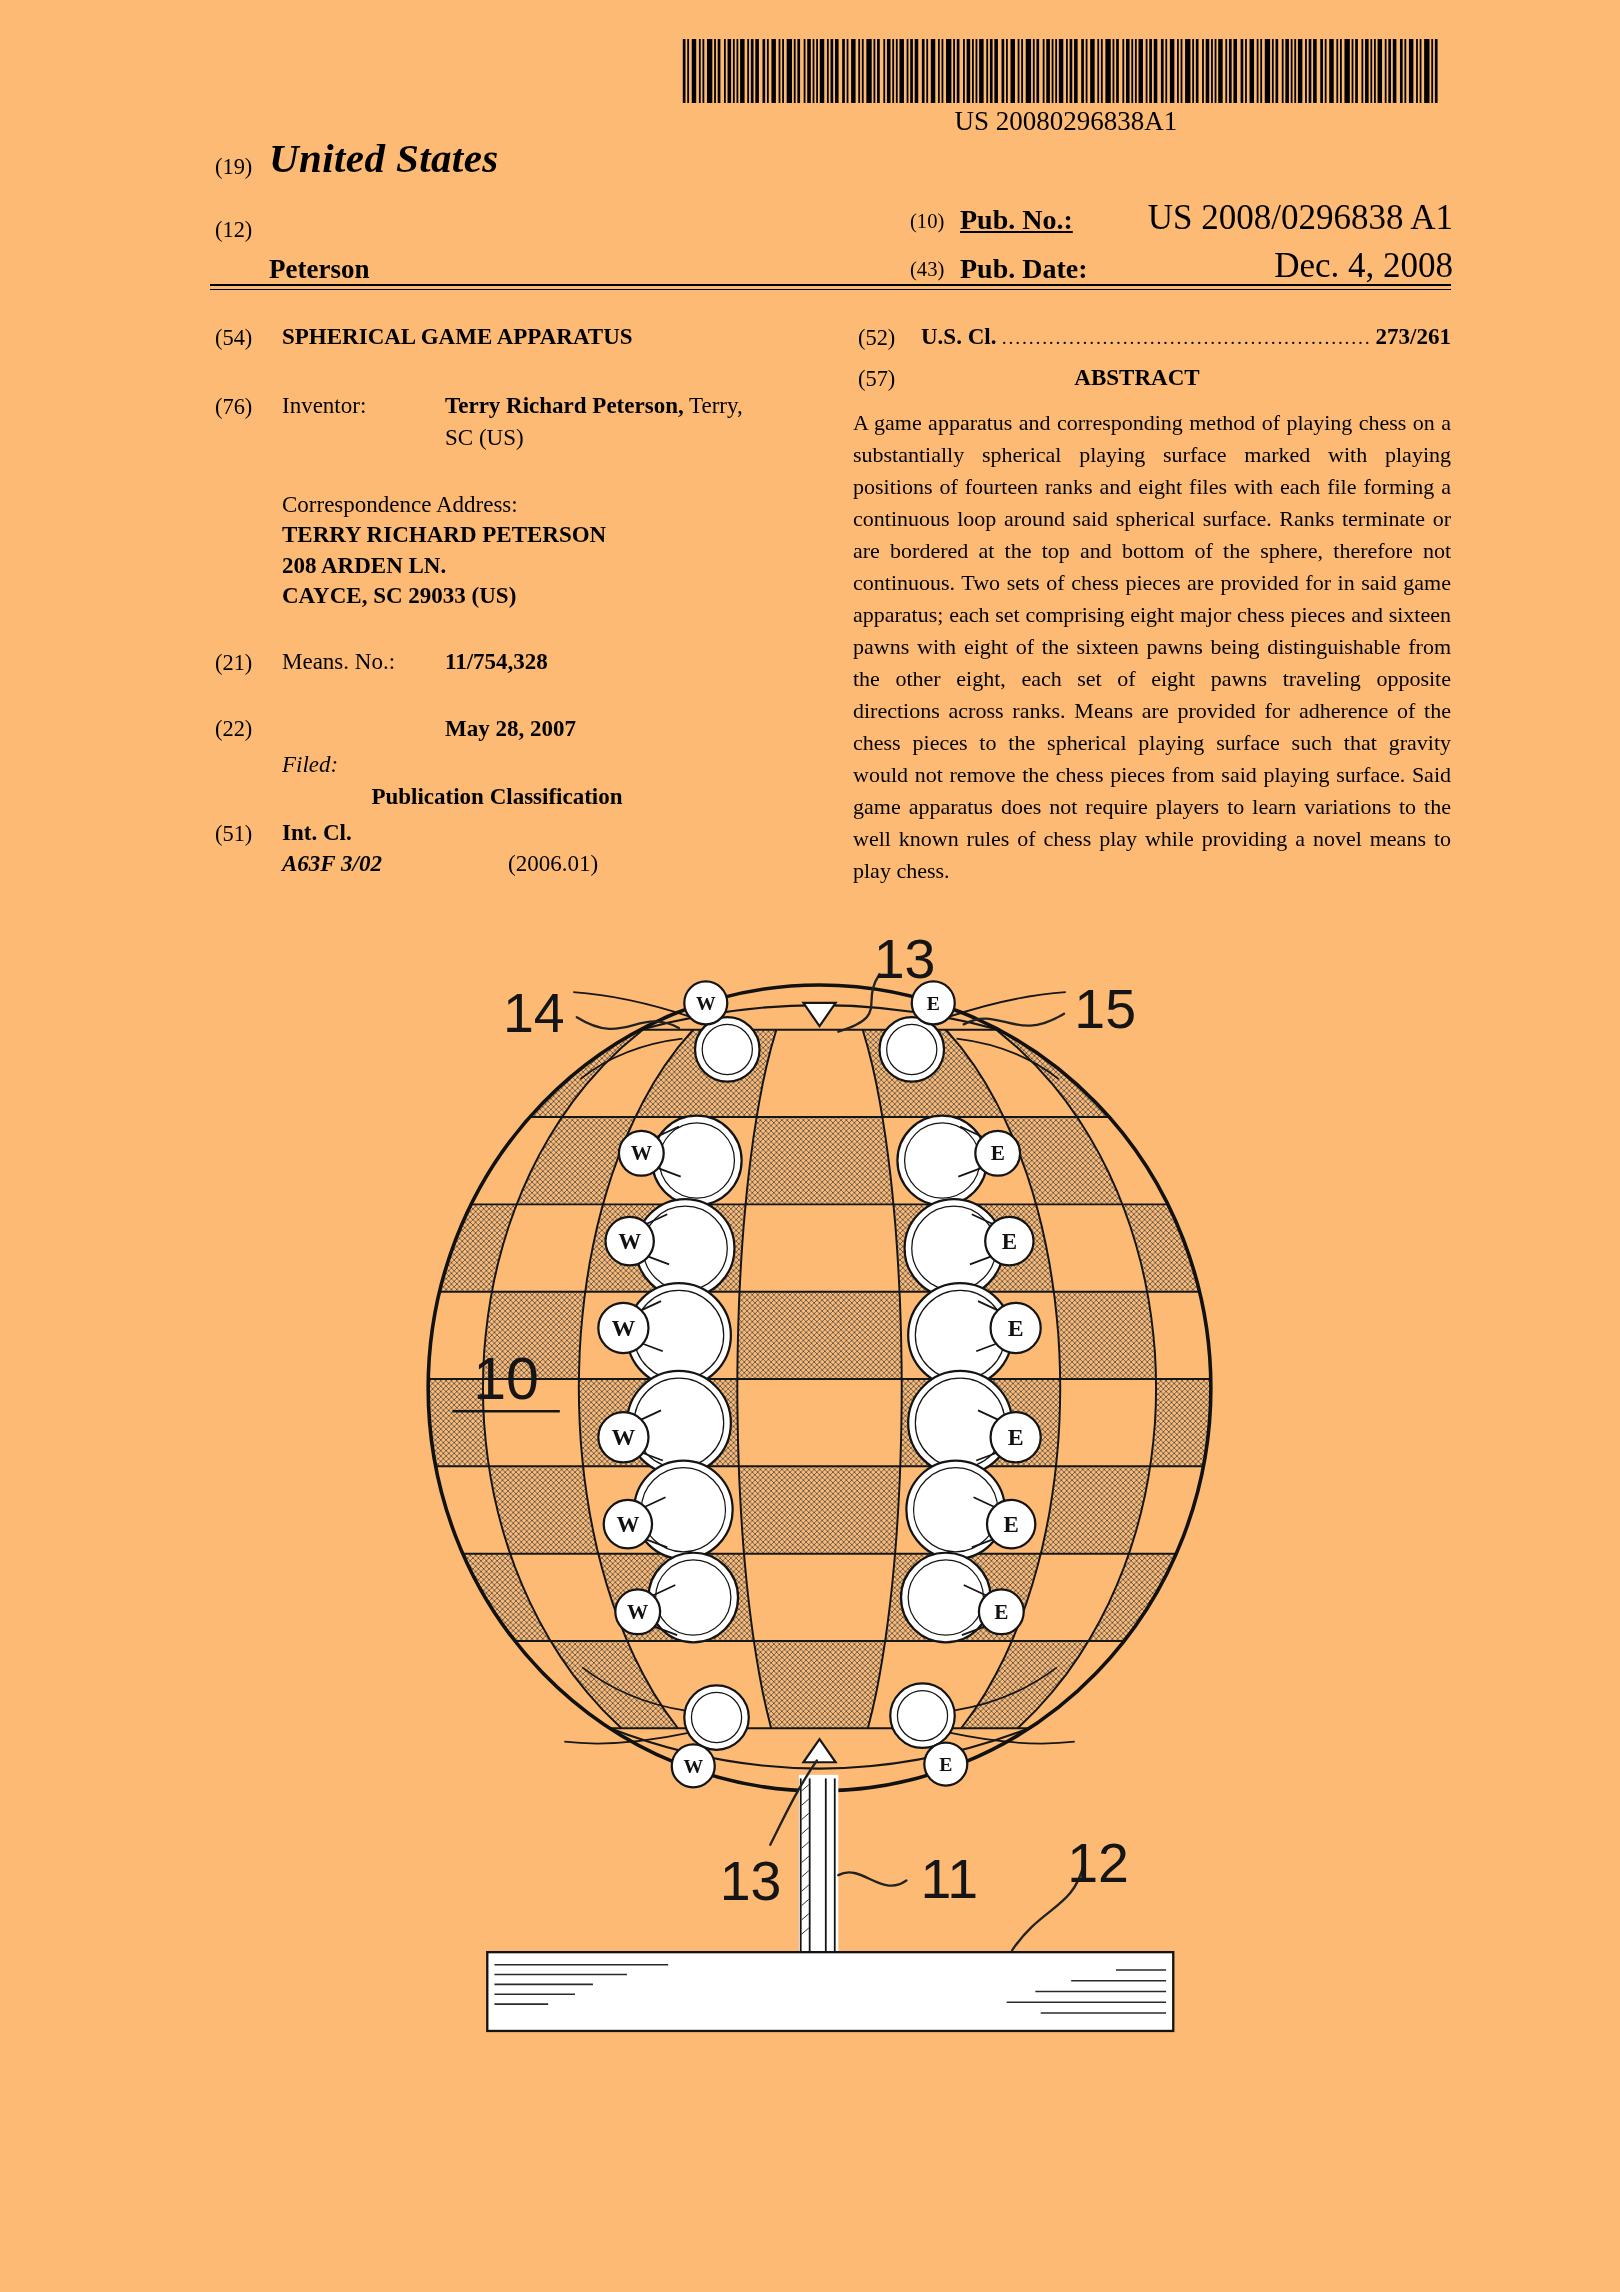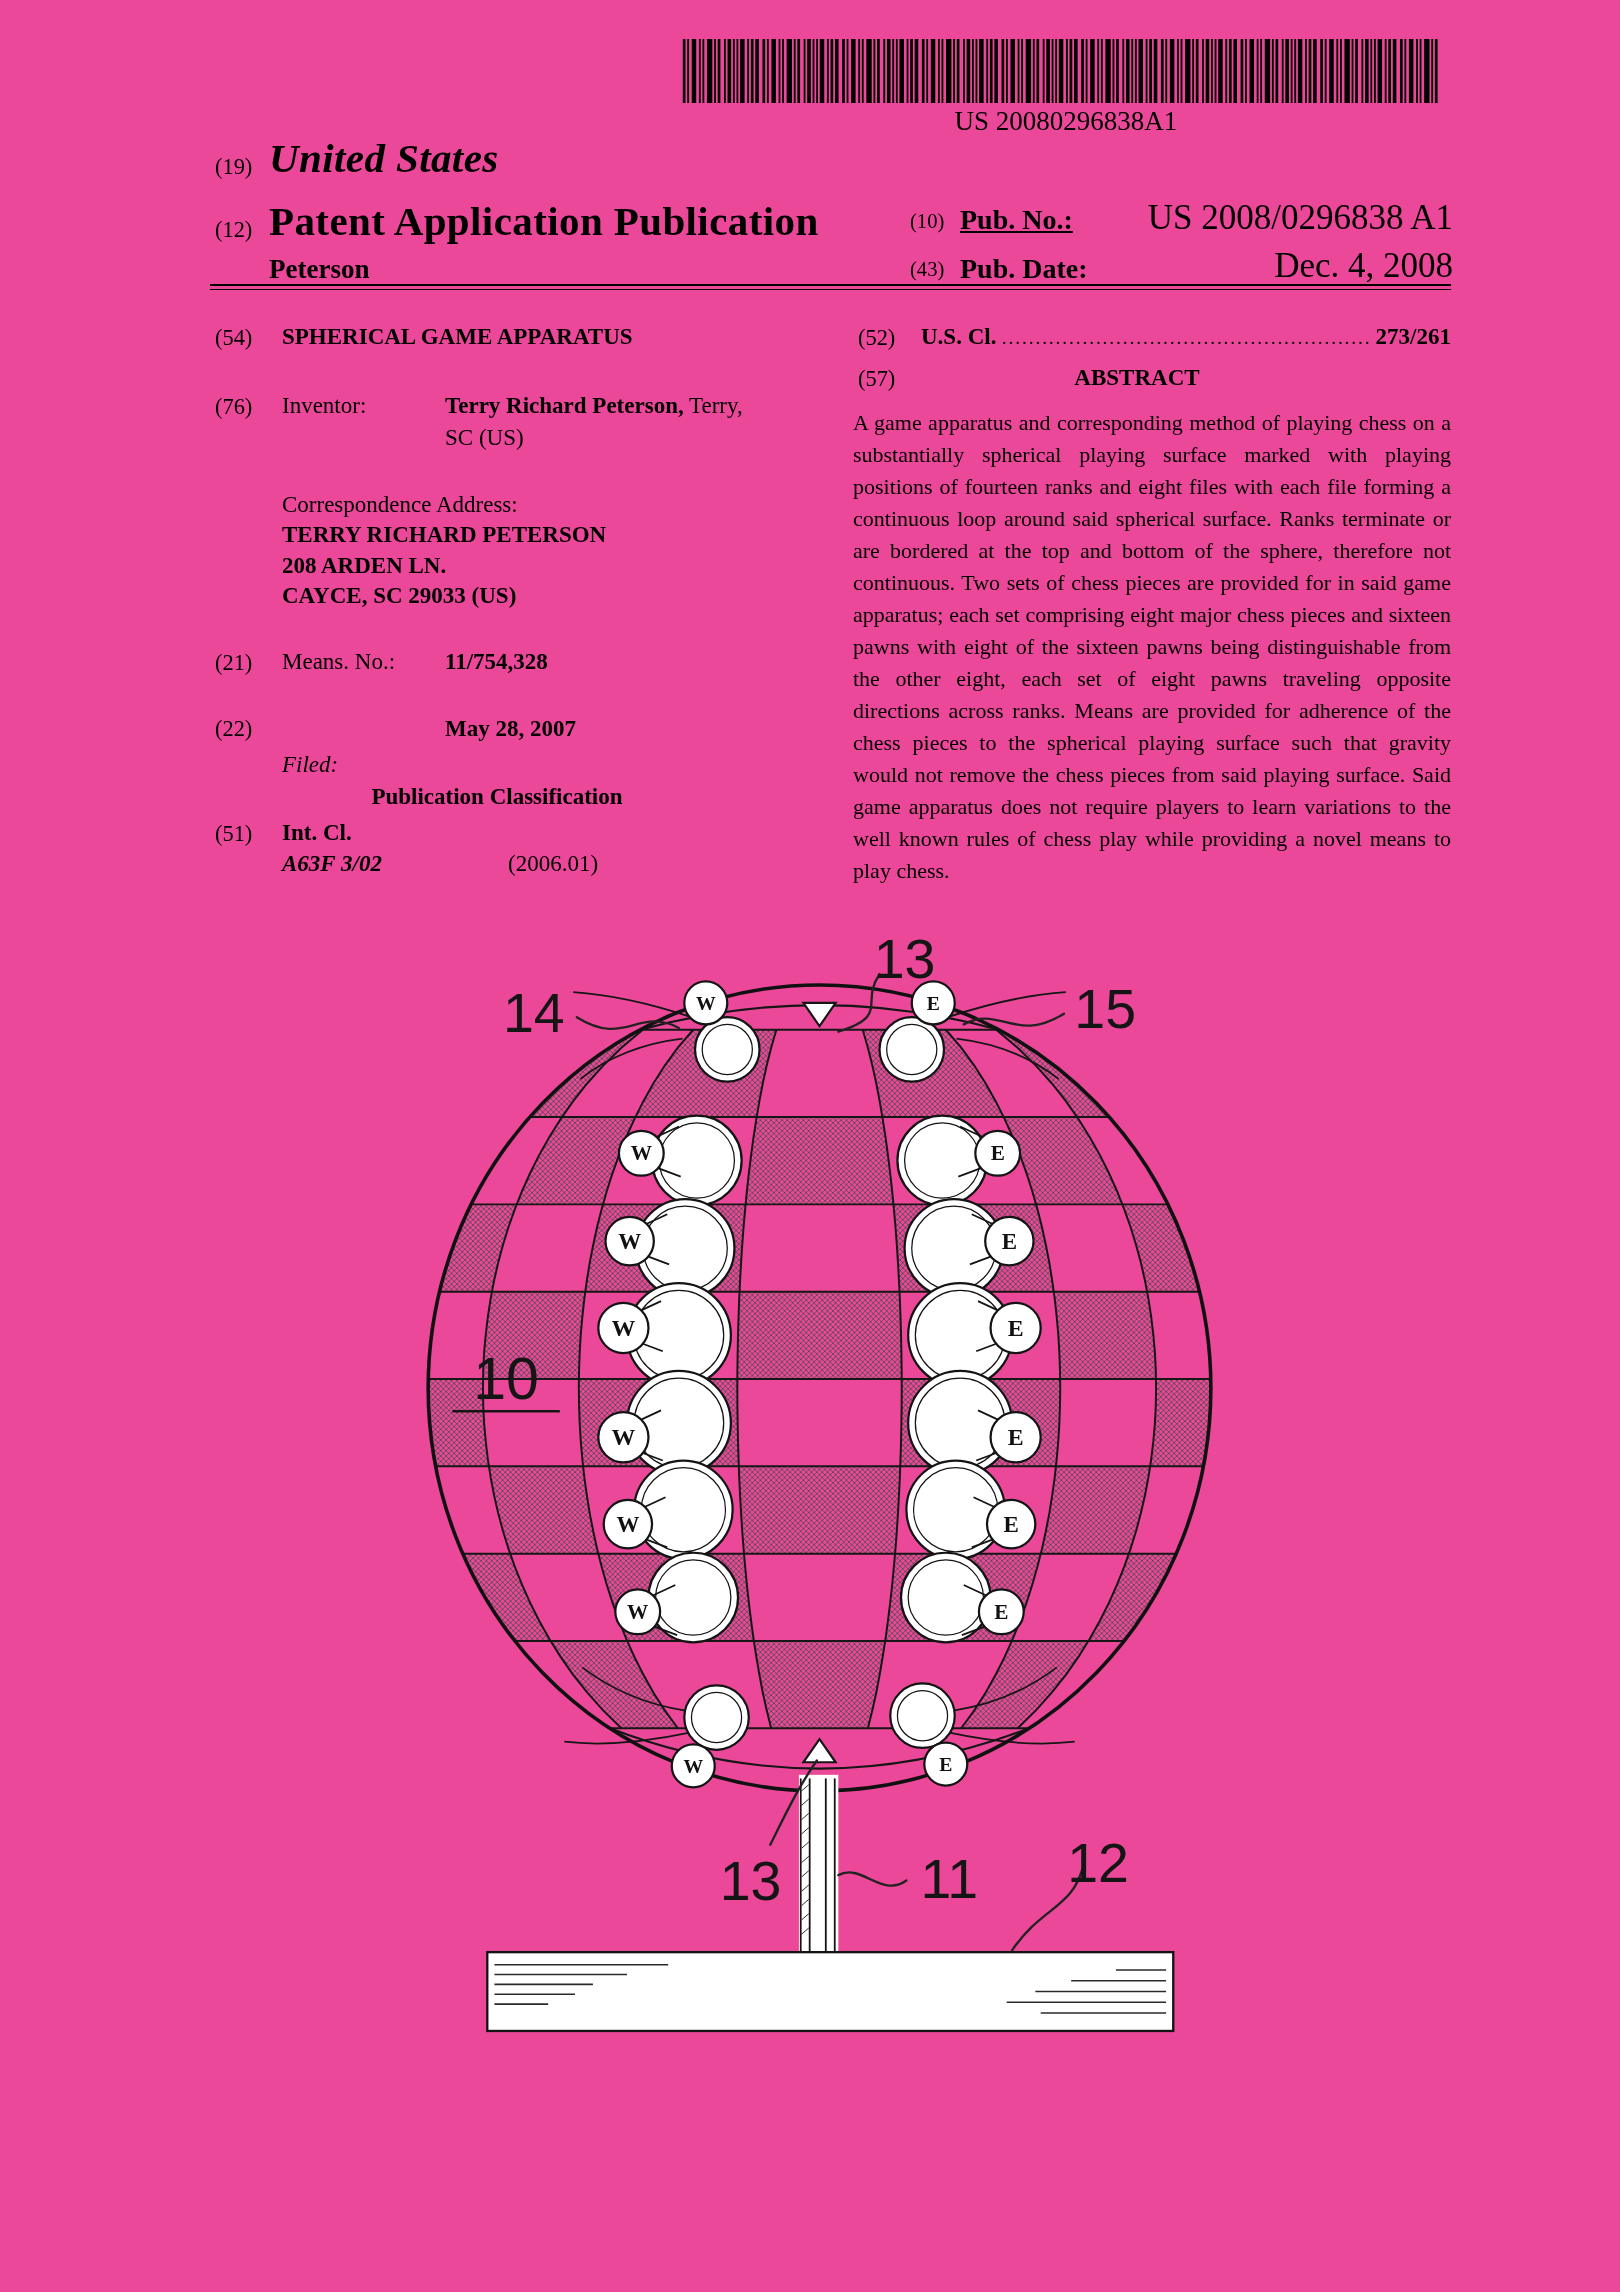--- a/index.html
+++ b/index.html
@@ -1,16 +1,16 @@
 <!DOCTYPE html>
 <html style="font-size:14.3px"><head>
 <meta charset="utf-8">
 <style>
   html,body{margin:0;padding:0;background:#e8e8e8;}
-  .page{position:relative;width:1620px;height:2293px;background:#ec4899;
+  .page{position:relative;width:1620px;height:2293px;background:#fdba74;
         font-family:"Liberation Serif",serif;color:#000;overflow:hidden;}
   .abs{position:absolute;white-space:nowrap;}
   .num{font-size:22.4px;}
   .numsm{font-size:20.6px;}
   .t26{font-size:23px;}
   .b{font-weight:bold;}
   .it{font-style:italic;}
   .big{font-size:41px;font-weight:bold;letter-spacing:0.4px;}
   .publabel{font-size:28px;font-weight:bold;}
   .pubval{font-size:35px;font-weight:normal;}
@@ -183,21 +183,20 @@
           <rect x="838" y="0" width="2" height="72"></rect>
           <rect x="842" y="0" width="3" height="72"></rect>
         </g>
       </svg>
   </div>
   <div class="abs bcText" style="left:681px;top:106px;width:770px;">US 20080296838A1</div>
 
   <div class="abs num" style="left:215px;top:154px;">(19)</div>
   <div class="abs big" style="left:269px;top:134px;font-style:italic;">United States</div>
   <div class="abs num" style="left:215px;top:217px;">(12)</div>
-  <div class="abs big" style="left:269px;top:197px;">Patent Application Publication</div>
   <div class="abs b" style="left:269px;top:254px;font-size:27px;">Peterson</div>
 
   <div class="abs numsm" style="left:910px;top:210px;">(10)</div>
   <div class="abs publabel" style="left:960px;top:204px;text-decoration:underline;">Pub. No.:</div>
   <div class="abs pubval" style="left:1102px;top:198px;width:351px;text-align:right;">US 2008/0296838 A1</div>
   <div class="abs numsm" style="left:910px;top:258px;">(43)</div>
   <div class="abs publabel" style="left:960px;top:253px;">Pub. Date:</div>
   <div class="abs pubval" style="left:1102px;top:246px;width:351px;text-align:right;">Dec. 4, 2008</div>
 
   <div class="abs rule" style="left:210px;top:284px;width:1241px;"></div>

